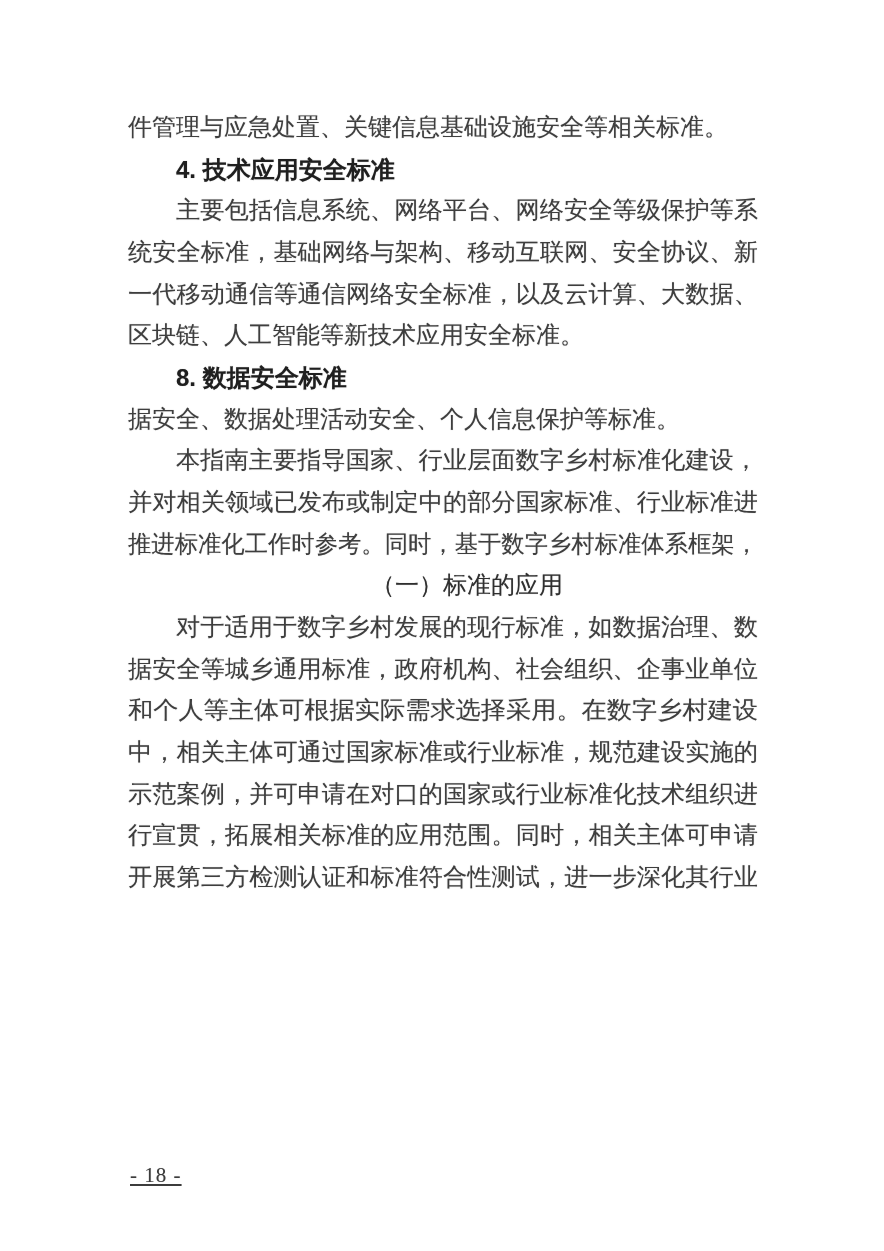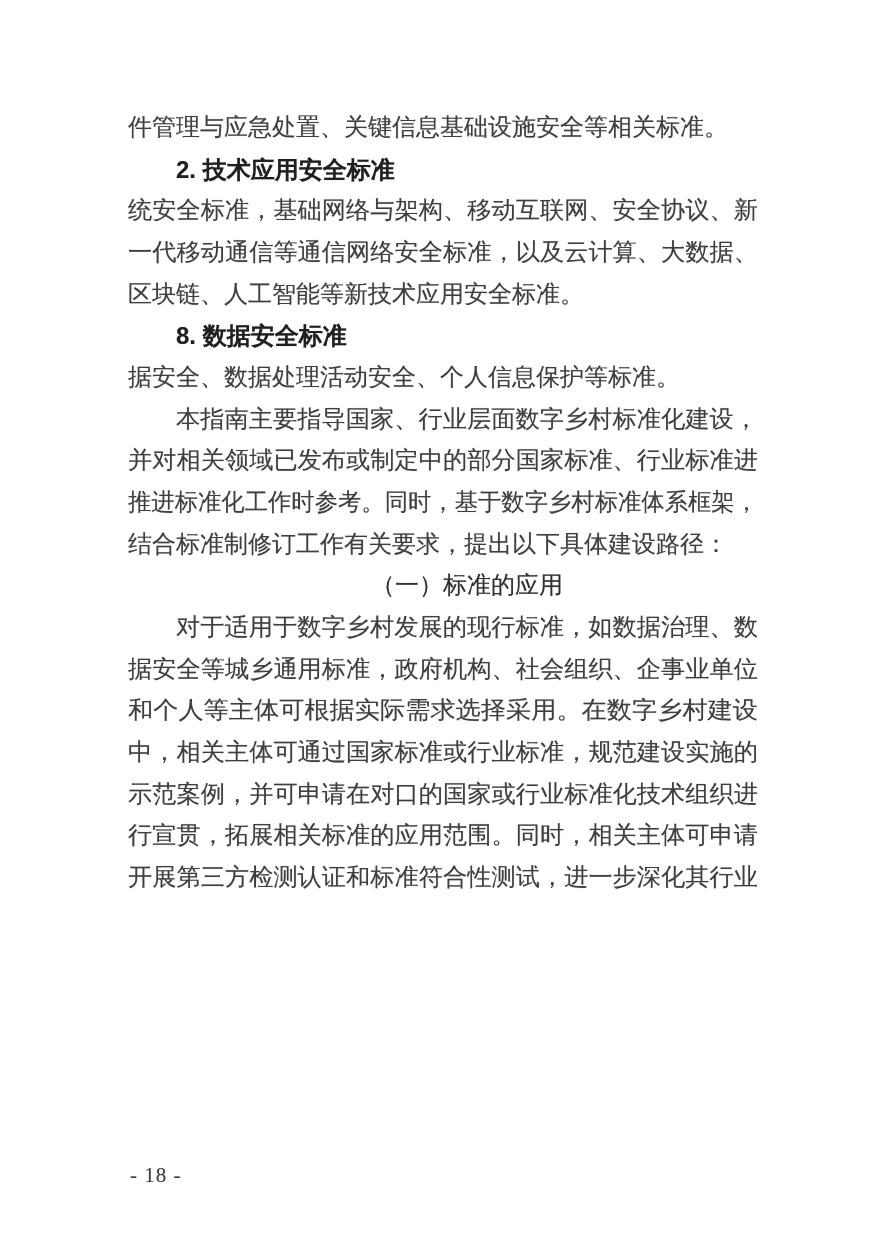--- a/index.html
+++ b/index.html
@@ -42,38 +42,39 @@
     text-align:center;
   }
   .page-number{
     position:absolute;
     left:130px;top:1160px;
     font-size:21px;
     line-height:30px;
     color:#3c3c3c;
     letter-spacing:1px;
     text-shadow:0 0 0.8px rgba(80,80,80,0.4);
+    text-decoration:underline;
   }
 </style>
 </head>
 <body>
 
 <div class="page">
   <div class="text-block">
       <div class="line body"><span class="txt">件管理与应急处置、关键信息基础设施安全等相关标准。</span></div>
-      <div class="line heading-bold indent"><span class="txt">2. 技术应用安全标准</span></div>
+      <div class="line heading-bold indent"><span class="txt">4. 技术应用安全标准</span></div>
+      <div class="line body indent fill"><span class="txt" style="transform: scaleX(1.01042);">主要包括信息系统、网络平台、网络安全等级保护等系</span></div>
       <div class="line body fill"><span class="txt" style="transform: scaleX(1.00962);">统安全标准，基础网络与架构、移动互联网、安全协议、新</span></div>
       <div class="line body fill"><span class="txt" style="transform: scaleX(1.00962);">一代移动通信等通信网络安全标准，以及云计算、大数据、</span></div>
       <div class="line body"><span class="txt">区块链、人工智能等新技术应用安全标准。</span></div>
       <div class="line heading-bold indent"><span class="txt">8. 数据安全标准</span></div>
       <div class="line body"><span class="txt">据安全、数据处理活动安全、个人信息保护等标准。</span></div>
       <div class="line body indent fill"><span class="txt" style="transform: scaleX(1.01042);">本指南主要指导国家、行业层面数字乡村标准化建设，</span></div>
       <div class="line body fill"><span class="txt" style="transform: scaleX(1.00962);">并对相关领域已发布或制定中的部分国家标准、行业标准进</span></div>
       <div class="line body fill"><span class="txt" style="transform: scaleX(0.972222);">推进标准化工作时参考。同时，基于数字乡村标准体系框架，</span></div>
-      <div class="line body"><span class="txt">结合标准制修订工作有关要求，提出以下具体建设路径：</span></div>
       <div class="line heading-kaiti indent"><span class="txt">（一）标准的应用</span></div>
       <div class="line body indent fill"><span class="txt" style="transform: scaleX(1.01042);">对于适用于数字乡村发展的现行标准，如数据治理、数</span></div>
       <div class="line body fill"><span class="txt" style="transform: scaleX(1.00962);">据安全等城乡通用标准，政府机构、社会组织、企事业单位</span></div>
       <div class="line body fill"><span class="txt" style="transform: scaleX(1.05);">和个人等主体可根据实际需求选择采用。在数字乡村建设</span></div>
       <div class="line body fill"><span class="txt" style="transform: scaleX(1.00962);">中，相关主体可通过国家标准或行业标准，规范建设实施的</span></div>
       <div class="line body fill"><span class="txt" style="transform: scaleX(1.00962);">示范案例，并可申请在对口的国家或行业标准化技术组织进</span></div>
       <div class="line body fill"><span class="txt" style="transform: scaleX(1.00962);">行宣贯，拓展相关标准的应用范围。同时，相关主体可申请</span></div>
       <div class="line body fill"><span class="txt" style="transform: scaleX(1.00962);">开展第三方检测认证和标准符合性测试，进一步深化其行业</span></div>
     </div>
   <div class="page-number">- 18 -</div>

